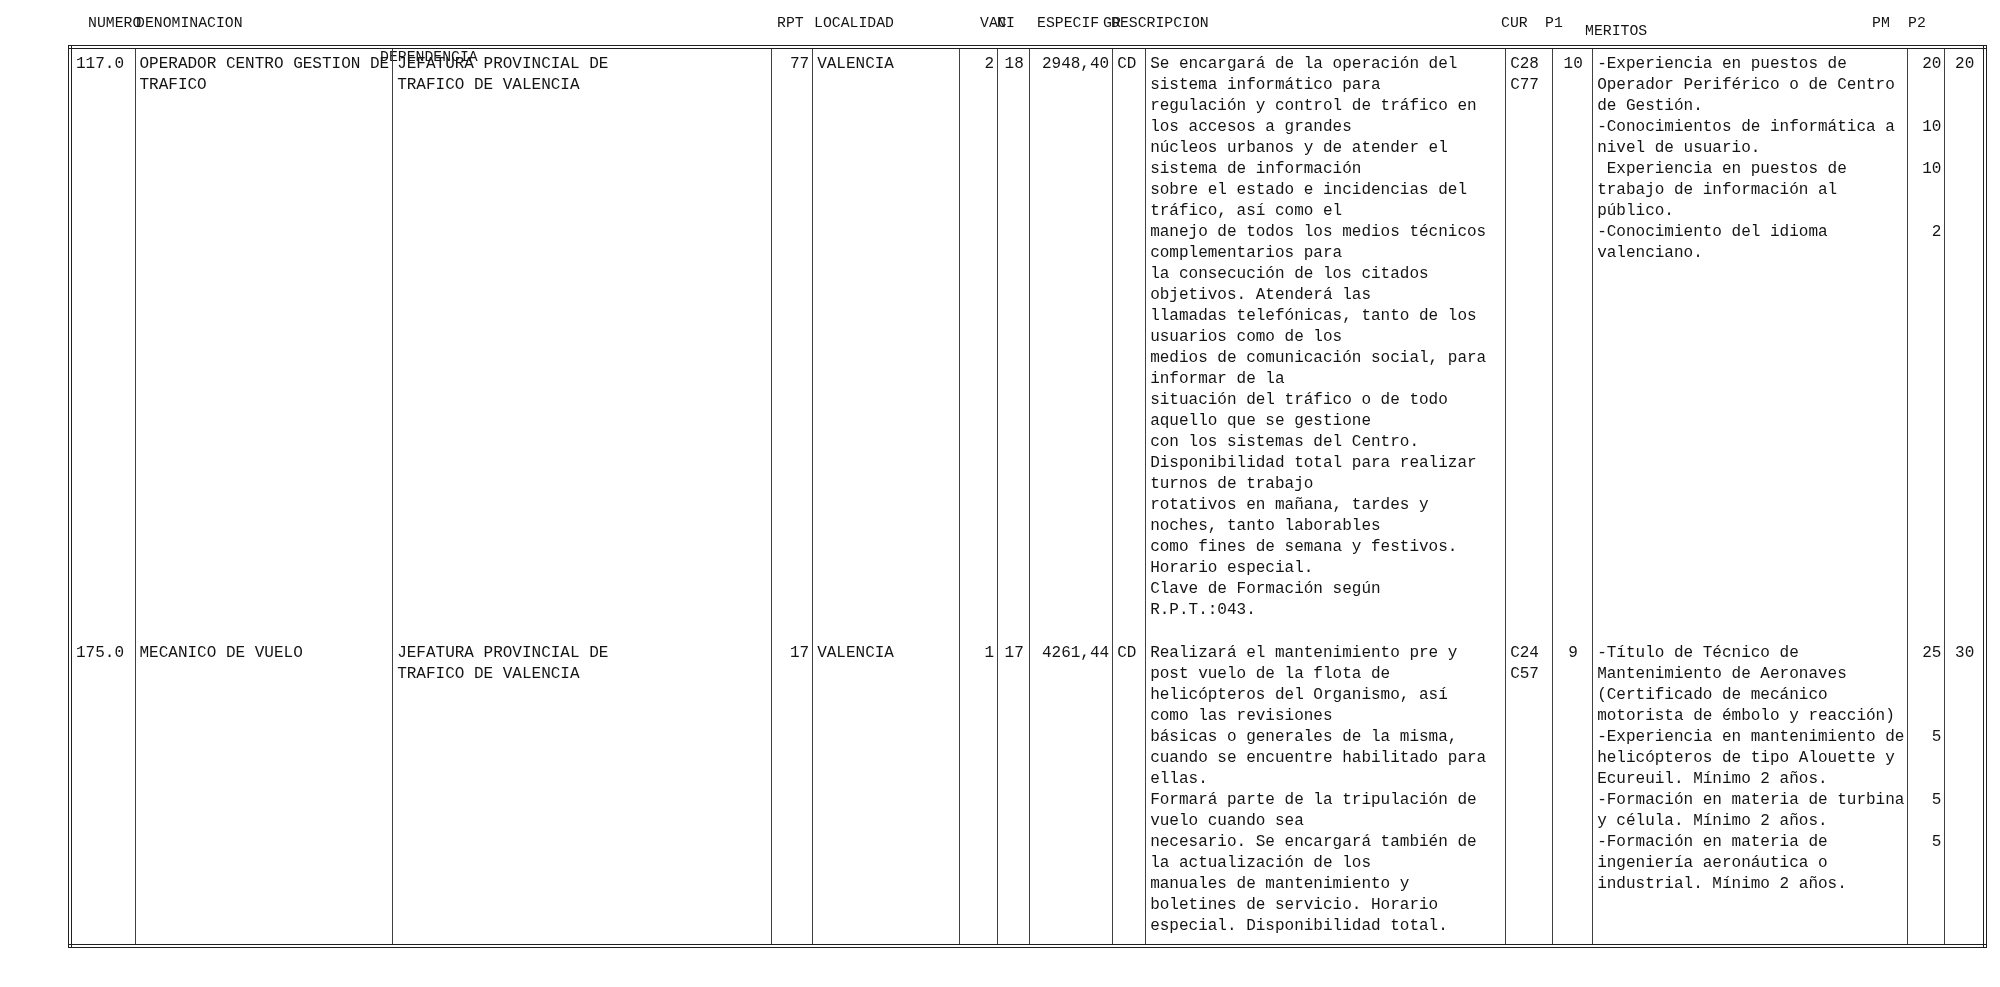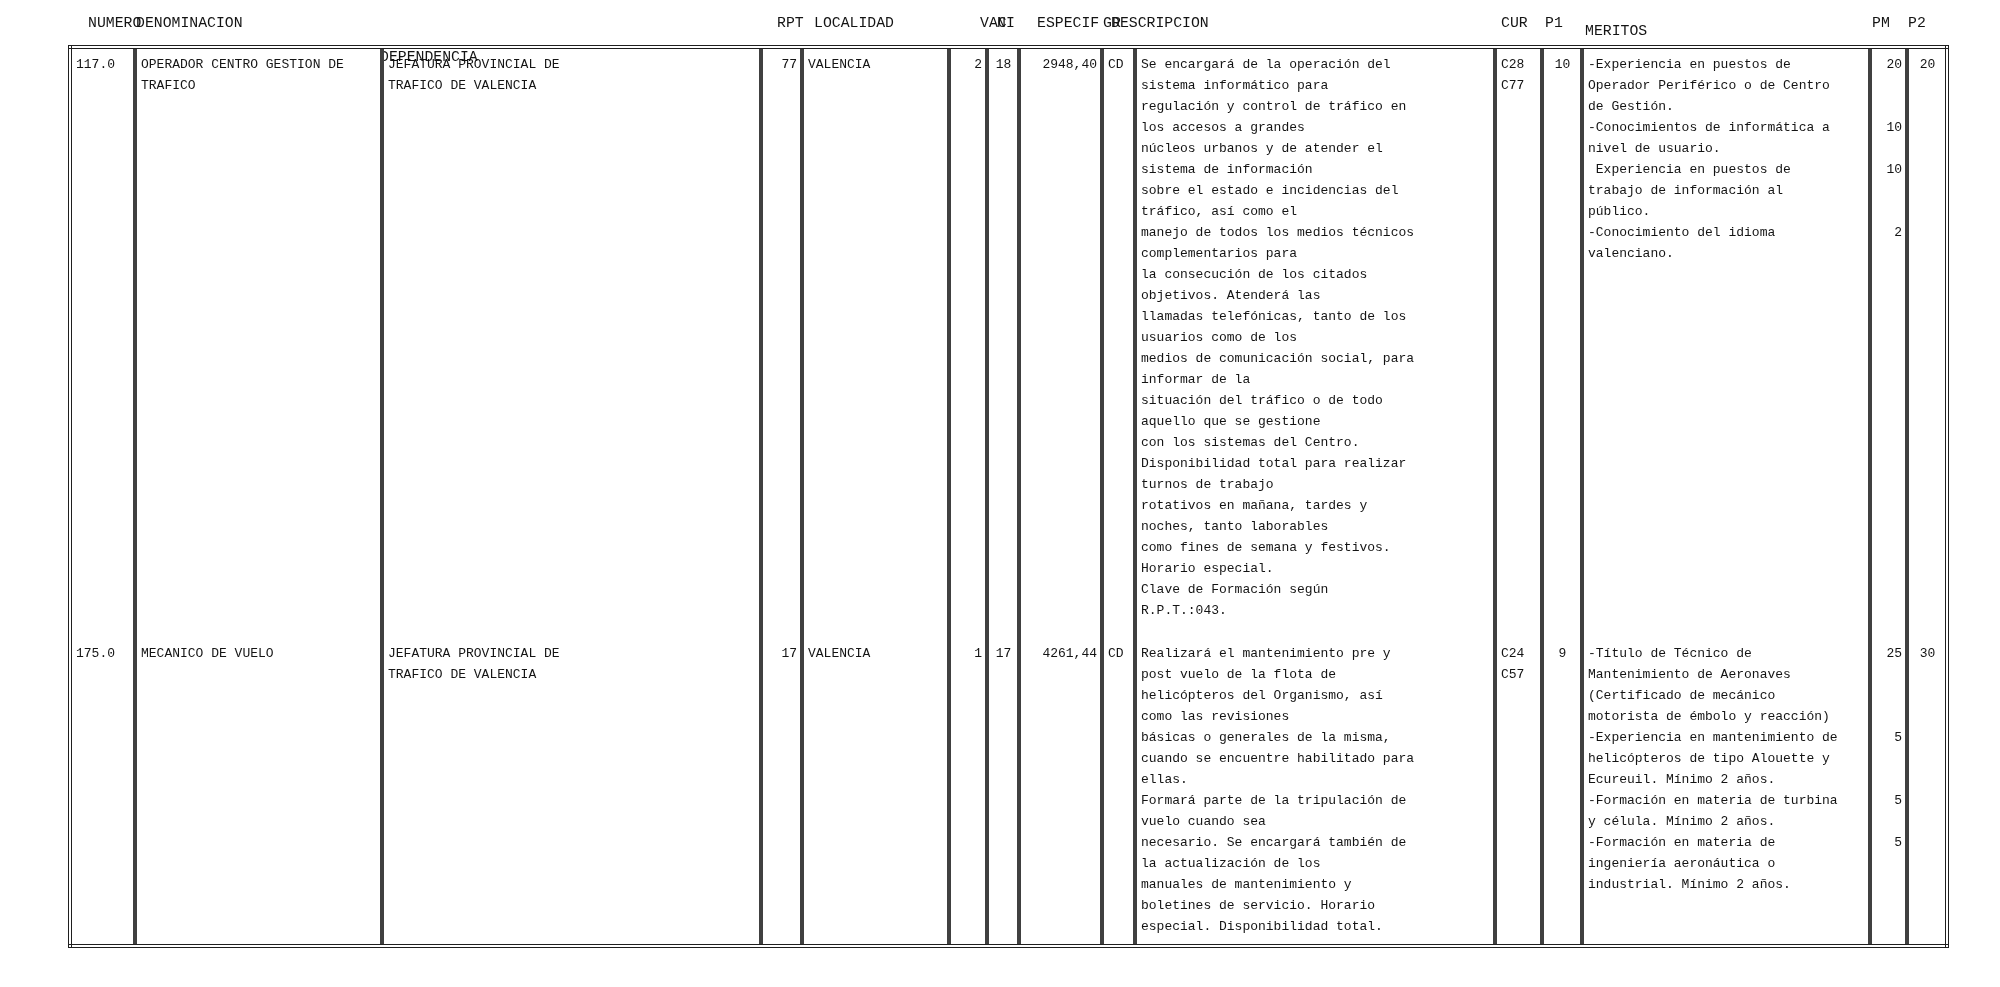--- a/index.html
+++ b/index.html
@@ -38,25 +38,25 @@
   
   table.grid{
     position:absolute;
     left:68px;top:45px;
     border-collapse:collapse;
     table-layout:fixed;
     border:4px double #1f1f1f;
   }
   table.grid td{
     border-left:1px solid #303030;
-    border-right:4px solid #404040;
+    border-right:1px solid #404040;
     vertical-align:top;
     white-space:pre;
     overflow:hidden;
-    font-size:13px;
+    font-size:16px;
     line-height:21px;
     padding:5px 3px 0 4px;
     margin-left:15px;
   }
   tr.r1{height:591px;}
   tr.r2{height:308px;}
   td.ar{text-align:right;padding-right:5px;}
   td.ac{text-align:center;padding-left:0;padding-right:0;}
   td.numero{padding-left:11px;}
   td.especif{padding-right:8px;}

